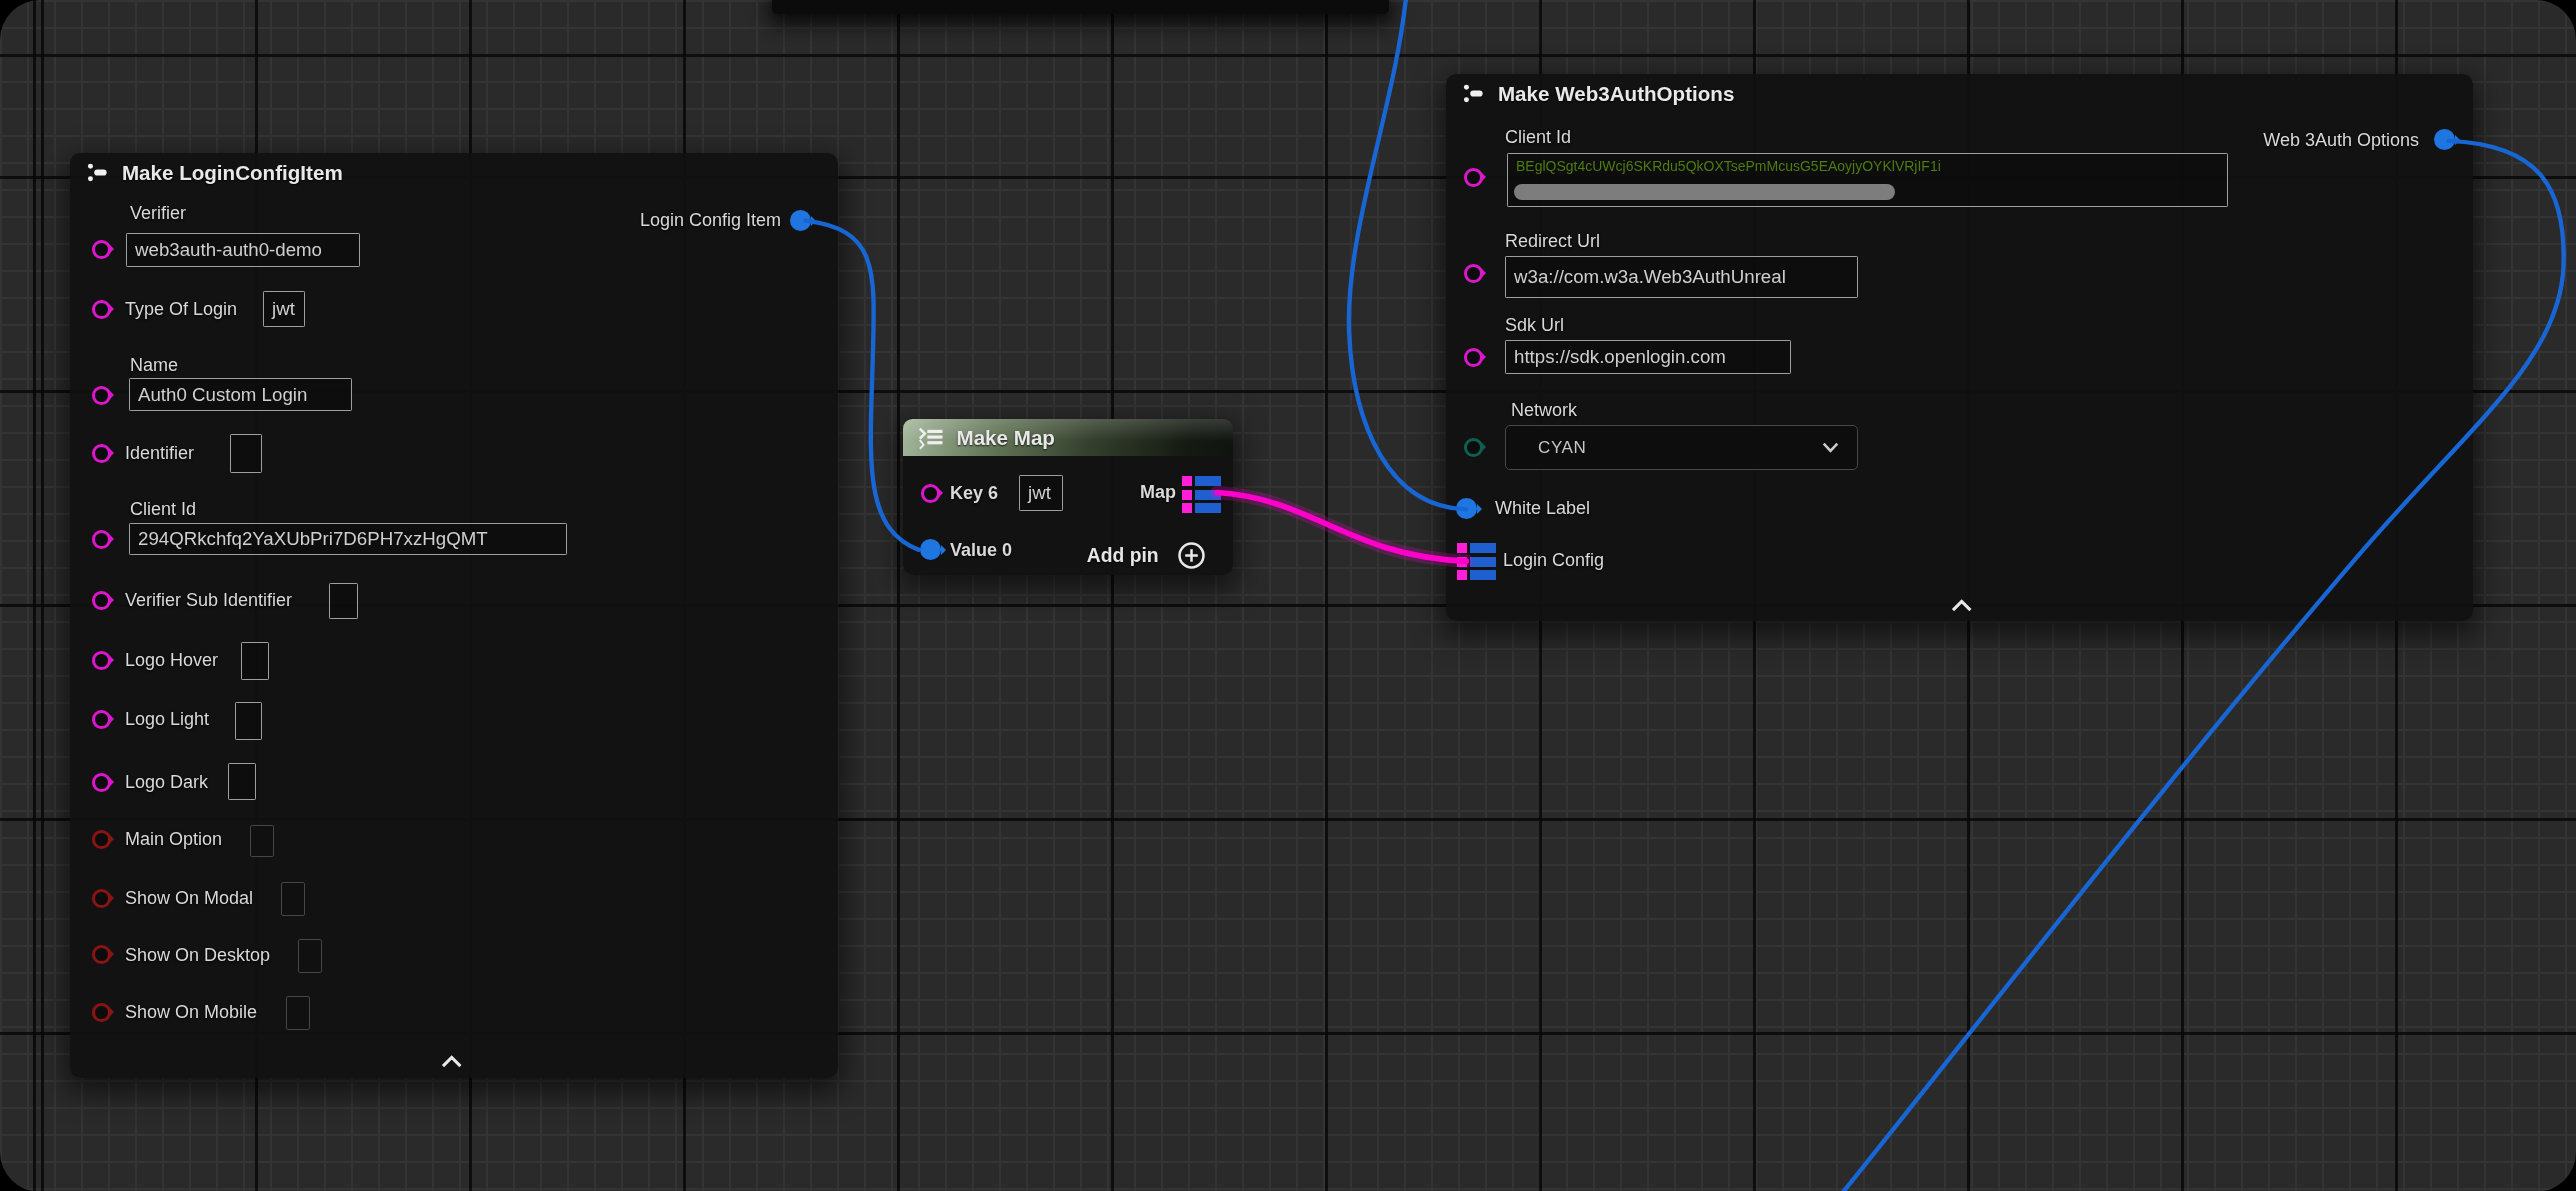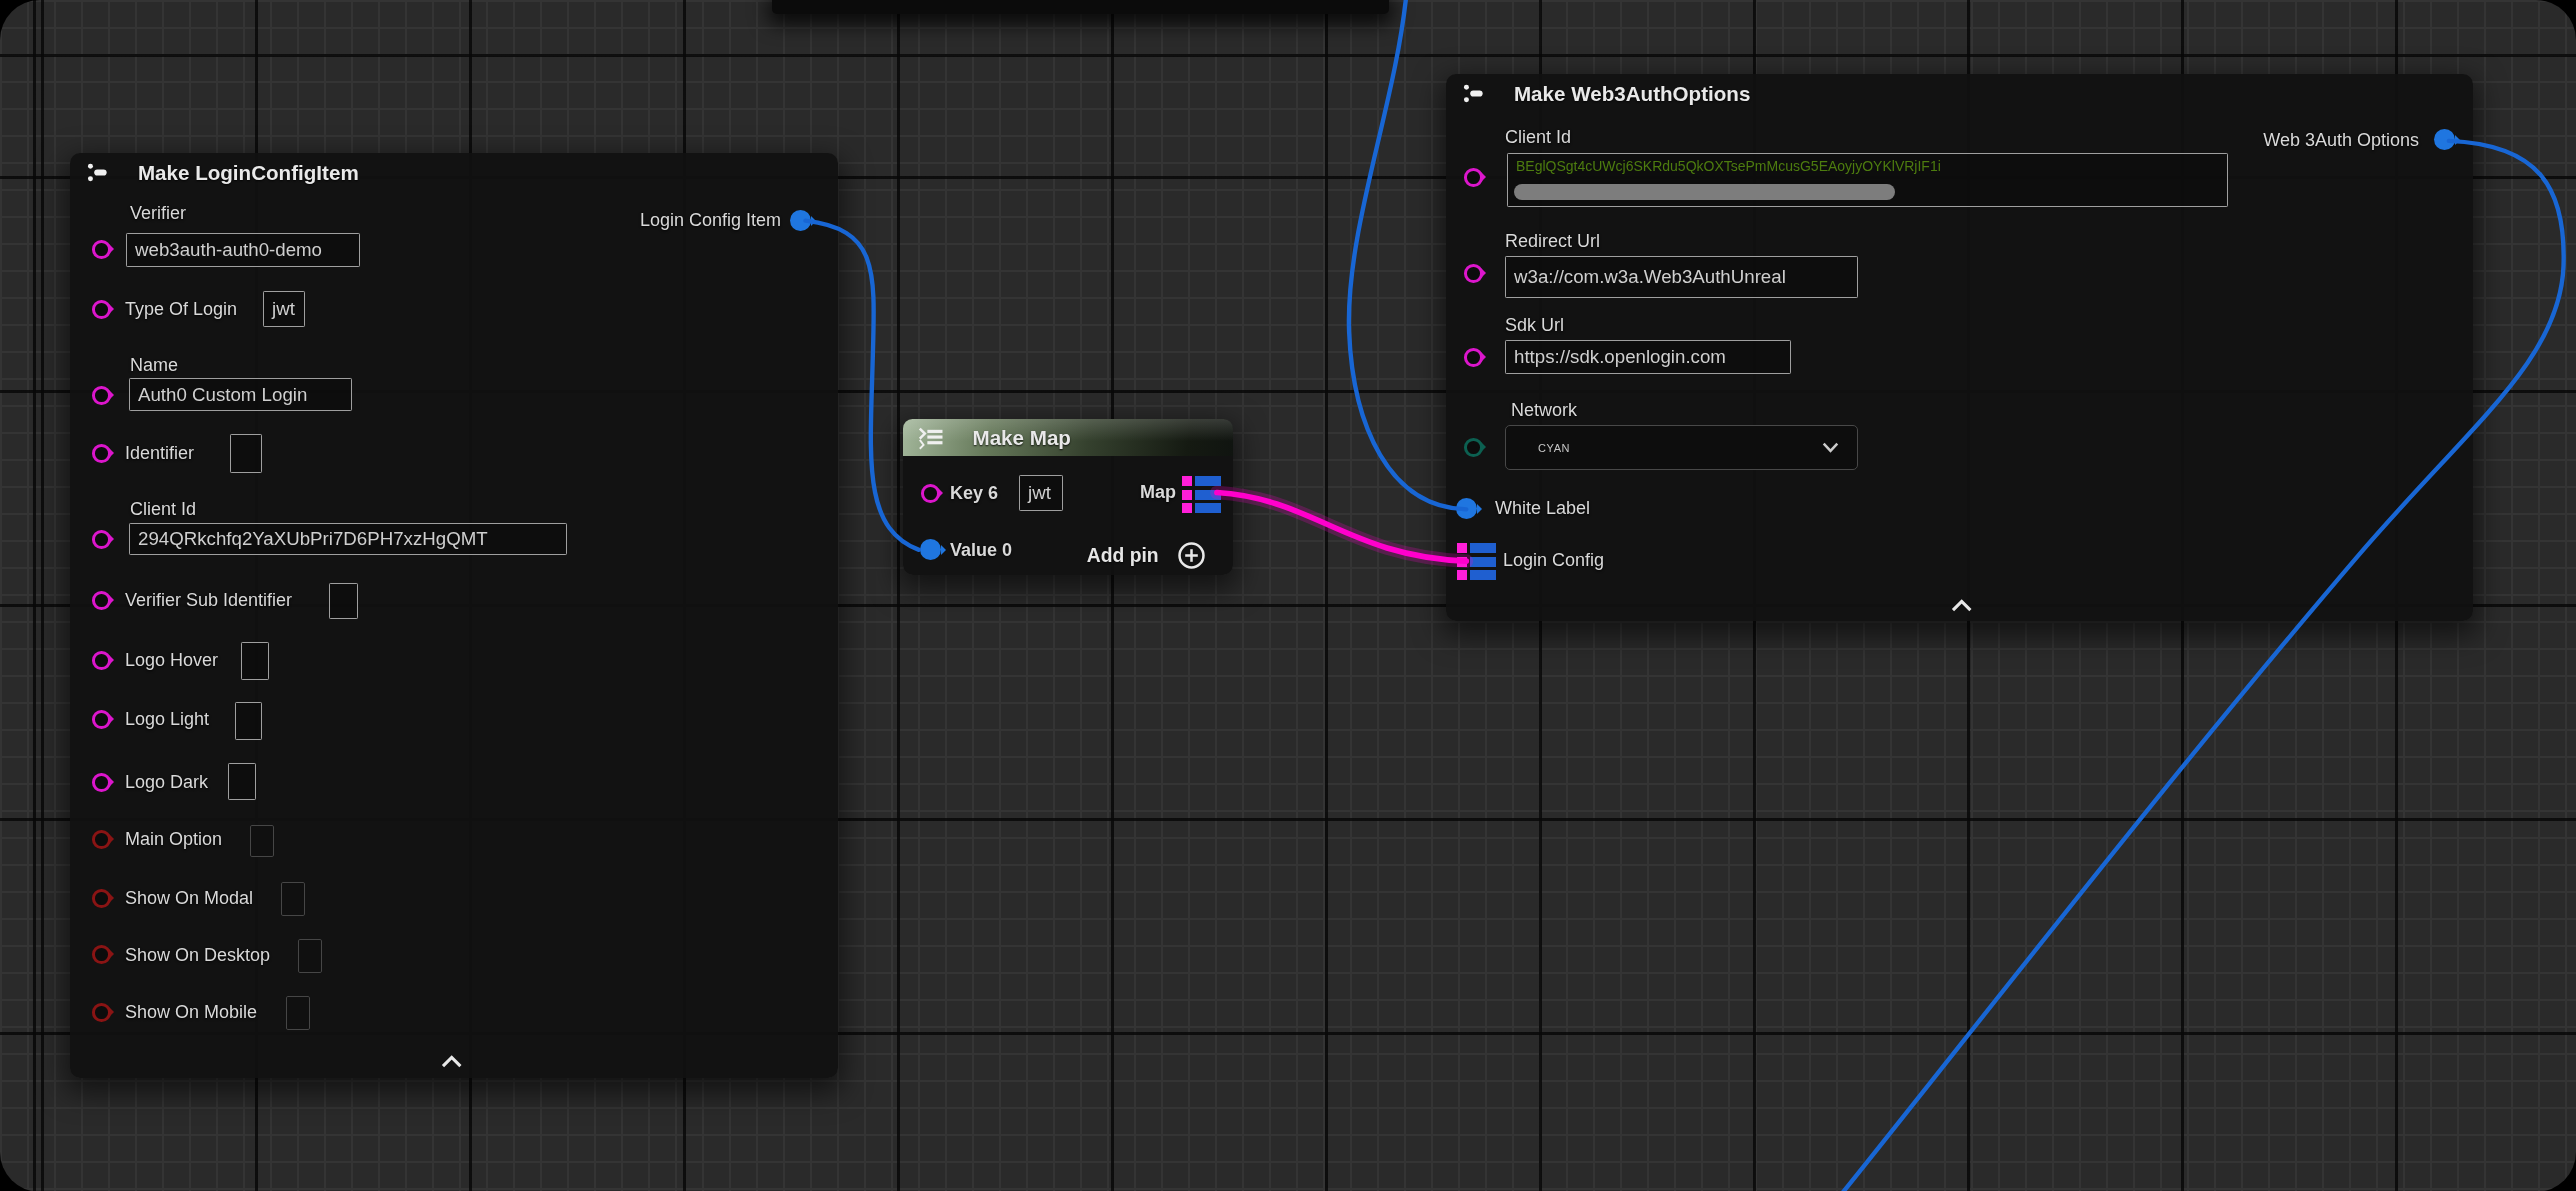--- a/index.html
+++ b/index.html
@@ -14,21 +14,21 @@
       repeating-linear-gradient(to bottom, rgba(8,8,8,.85) 0 2.5px, transparent 2.5px 214px),
       repeating-linear-gradient(to right, #343434 0 1.9px, transparent 1.9px 27px),
       repeating-linear-gradient(to bottom, #343434 0 1.9px, transparent 1.9px 27px);
     background-position:41px 176px,41px 176px,0 0,0 0;
   }
 
   
   .node{position:absolute;background:rgba(17,17,17,.95);border-radius:10px;
         box-shadow:0 10px 27.4px 5px rgba(0,0,0,.55);z-index:2;}
   .header{position:absolute;left:0;top:0;right:0;height:39px;border-radius:9.4px 9.4px 0 0;
-          display:flex;align-items:center;gap:28px;padding:0 12.5px;color:#e9e9e9;
+          display:flex;align-items:center;gap:12px;padding:0 12.5px;color:#e9e9e9;
           font-weight:bold;font-size:20.6px;text-shadow:0 1.2px 1.9px rgba(0,0,0,.8);}
   .header.blue{background:
       linear-gradient(180deg, rgba(255,255,255,.20), rgba(255,255,255,0) 60%),
       linear-gradient(100deg,#4f86c0 0%,#2a5c97 20%,#16396 45%,#14375f 45%,#0b1a2e 75%,#090d13 100%);}
   .header.green{background:
       linear-gradient(180deg, rgba(255,255,255,.16), rgba(255,255,255,0) 60%),
       linear-gradient(100deg,#a3b79b 0%,#66795a 26%,#35412e 56%,#151a12 86%,#101410 100%);}
   .hicon{display:inline-flex;align-items:center;}
 
   
@@ -55,21 +55,21 @@
   .tbox{position:absolute;border:1.9px solid #9f9f9f;background:rgba(6,6,6,.35);color:#cfcfcf;
         font-size:18.7px;display:flex;align-items:center;padding:0 8px;white-space:nowrap;
         overflow:hidden;border-radius:1.2px;z-index:6;}
   .cbox{position:absolute;border:1.9px solid #464646;background:#101010;border-radius:1.9px;z-index:6;}
   .bigbox{position:absolute;border:1.9px solid #9f9f9f;background:rgba(6,6,6,.35);border-radius:1.2px;
         z-index:6;padding:3.7px 8px;color:#4d7c0f;font-size:14px;white-space:nowrap;overflow:hidden;}
   .scrollbar{position:absolute;left:6.2px;bottom:5.6px;width:53%;height:16px;border-radius:8px;
         background:#7d7d7d;}
   .dropdown{position:absolute;background:#0d0d0d;border:1.9px solid #484848;border-radius:5px;
         display:flex;align-items:center;justify-content:space-between;padding:0 16px 0 32px;
-        color:#c6c6c6;font-size:11px;letter-spacing:0.6px;z-index:6;}
+        color:#c6c6c6;font-size:17px;letter-spacing:0.6px;z-index:6;}
   .collapse{position:absolute;width:40px;height:25px;display:flex;align-items:center;
         justify-content:center;z-index:6;cursor:pointer;}
   .addpin{position:absolute;display:flex;align-items:center;gap:18px;color:#e5e5e5;
         font-weight:bold;font-size:19.3px;z-index:6;text-shadow:0 1.2px 1.9px rgba(0,0,0,.8);}
 
   
   #wires{position:absolute;left:0;top:0;z-index:5;pointer-events:none;}
   #wires path{fill:none;stroke-linecap:round;}
   .wire-blue{stroke:var(--wire-blue);stroke-width:7;}
   .wire-pink{stroke:var(--wire-pink);stroke-width:9;}

